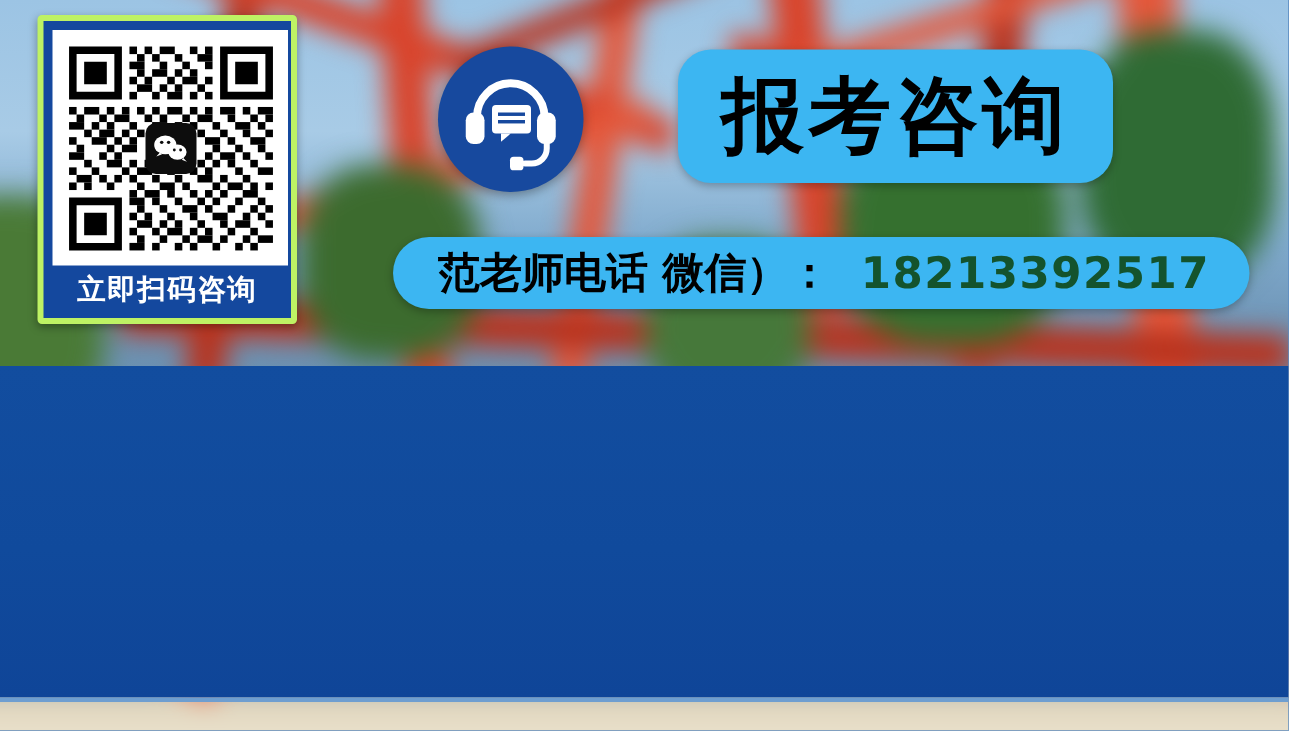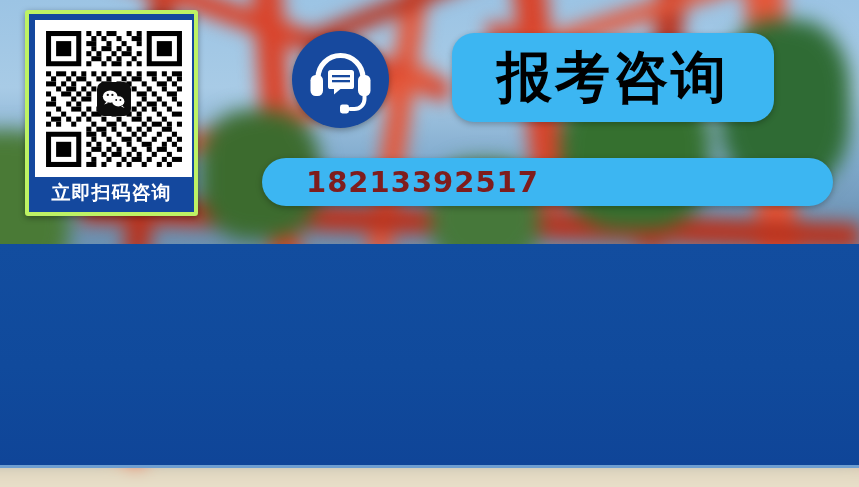--- a/index.html
+++ b/index.html
@@ -54,21 +54,21 @@
 
   
   .headset{
     position:absolute;left:292px;top:31px;width:97px;height:97px;
     background:#17499e;border-radius:50%;
     box-shadow:0 2px 7px rgba(0,0,0,.35);
   }
 
   
   .pill-title{
-    position:absolute;left:452px;top:33px;width:322px;height:89px;
+    position:absolute;left:452px;top:33px;width:290px;height:89px;
     background:#3cb6f2;border-radius:22px;
     display:flex;align-items:center;justify-content:center;
     box-shadow:0 2px 6px rgba(0,0,0,.28);
   }
   .pill-title span{
     color:#000000;font-size:55px;font-weight:bold;letter-spacing:3px;
     font-family:"DejaVu Sans","Liberation Sans",sans-serif;
     line-height:1;
   }
   .pill-phone{
@@ -76,21 +76,21 @@
     background:#3cb6f2;border-radius:24px;
     display:flex;align-items:center;
     box-shadow:0 2px 6px rgba(0,0,0,.28);
   }
   .pill-phone .ph-label{
     color:#000000;font-size:28px;font-weight:bold;margin-left:30px;
     font-family:"DejaVu Sans","Liberation Sans",sans-serif;
     white-space:nowrap;
   }
   .pill-phone .ph-number{
-    color:#7f1d1d;font-size:29px;font-weight:bold;margin-left:44px;
+    color:#14532d;font-size:29px;font-weight:bold;margin-left:20px;
     letter-spacing:1px;white-space:nowrap;
     font-family:"DejaVu Sans","Liberation Sans",sans-serif;
   }
 
   
   .panel{
     position:absolute;left:0;top:244px;width:859px;height:221px;
     background:linear-gradient(180deg,#124d9f 0%,#104a9c 55%,#0f4598 100%);
     overflow:hidden;
   }
@@ -373,20 +373,21 @@
       <rect x="40" y="44" width="18" height="2.3" fill="#17499e"></rect>
       <rect x="40" y="49" width="18" height="2.3" fill="#17499e"></rect>
     </svg>
   </div>
 
   <div class="pill-title">
     <span>报考咨询</span>
   </div>
 
   <div class="pill-phone">
+    <span class="ph-label">范老师电话 微信）：</span>
     <span class="ph-number">18213392517</span>
   </div>
 
   <div class="panel">
     
     
     
     
   </div>
   <div class="panel-sep"></div>

